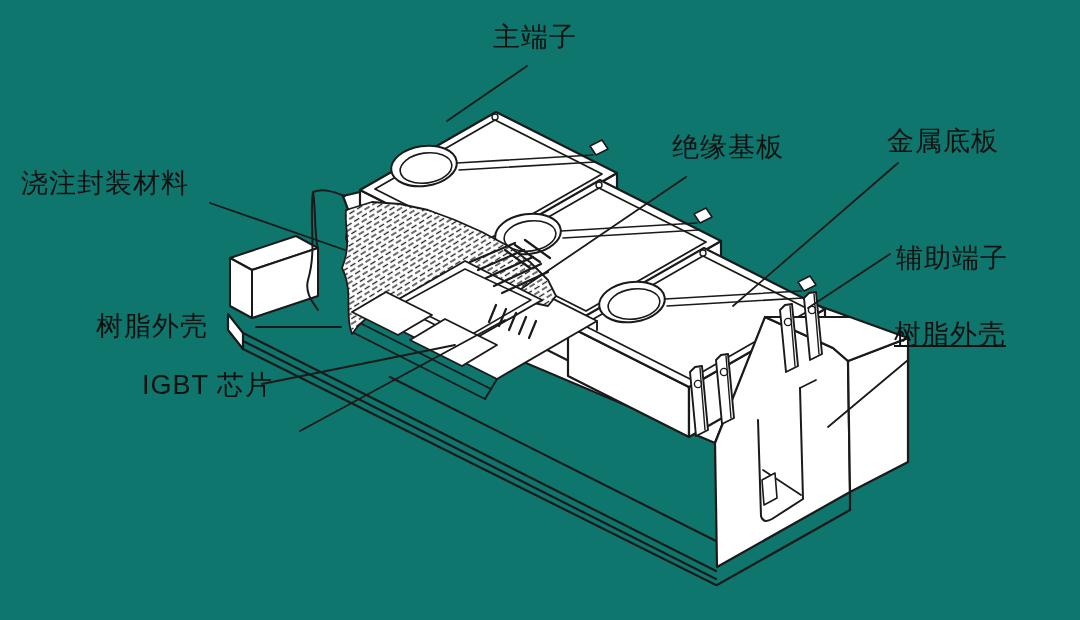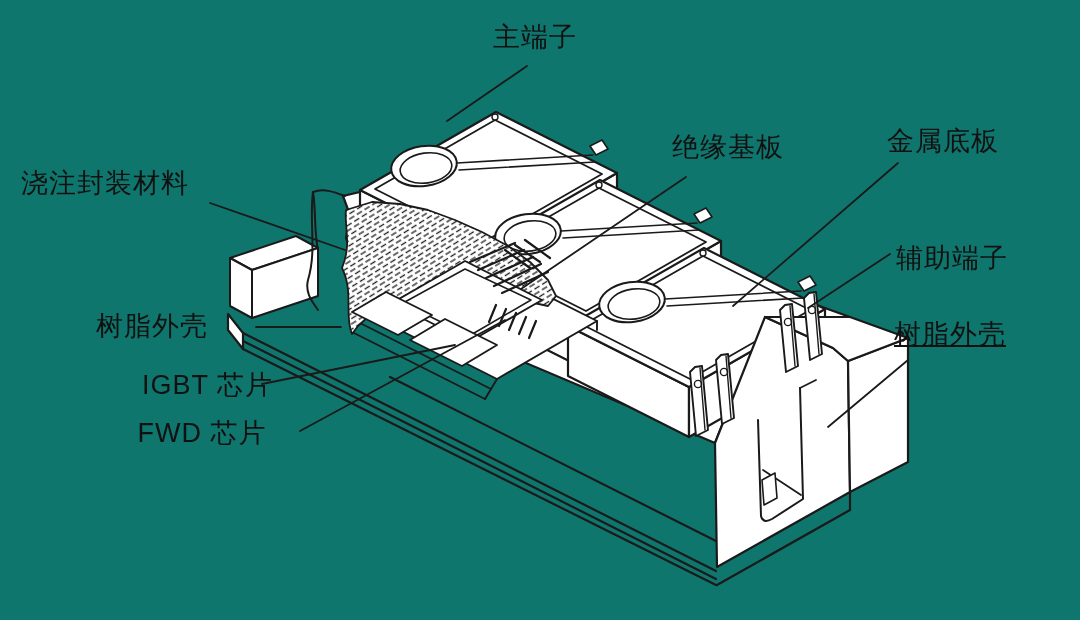--- a/index.html
+++ b/index.html
@@ -180,18 +180,17 @@
       <line x1="890" y1="254" x2="808" y2="308"></line>
       <line x1="908" y1="360" x2="828" y2="427"></line>
     </g>
   </g>
 </svg>
 
   <div class="lbl l-main">主端子</div>
   <div class="lbl l-pot1">浇注封装材料</div>
   <div class="lbl l-base">树脂外壳</div>
   <div class="lbl l-igbt">IGBT 芯片</div>
-  <div class="lbl l-fwd">FWD 芯片</div>
   <div class="lbl l-sub">绝缘基板</div>
   <div class="lbl l-cover">金属底板</div>
   <div class="lbl l-aux">辅助端子</div>
   <div class="lbl l-case">树脂外壳</div>
 </div>
 
 </body></html>

